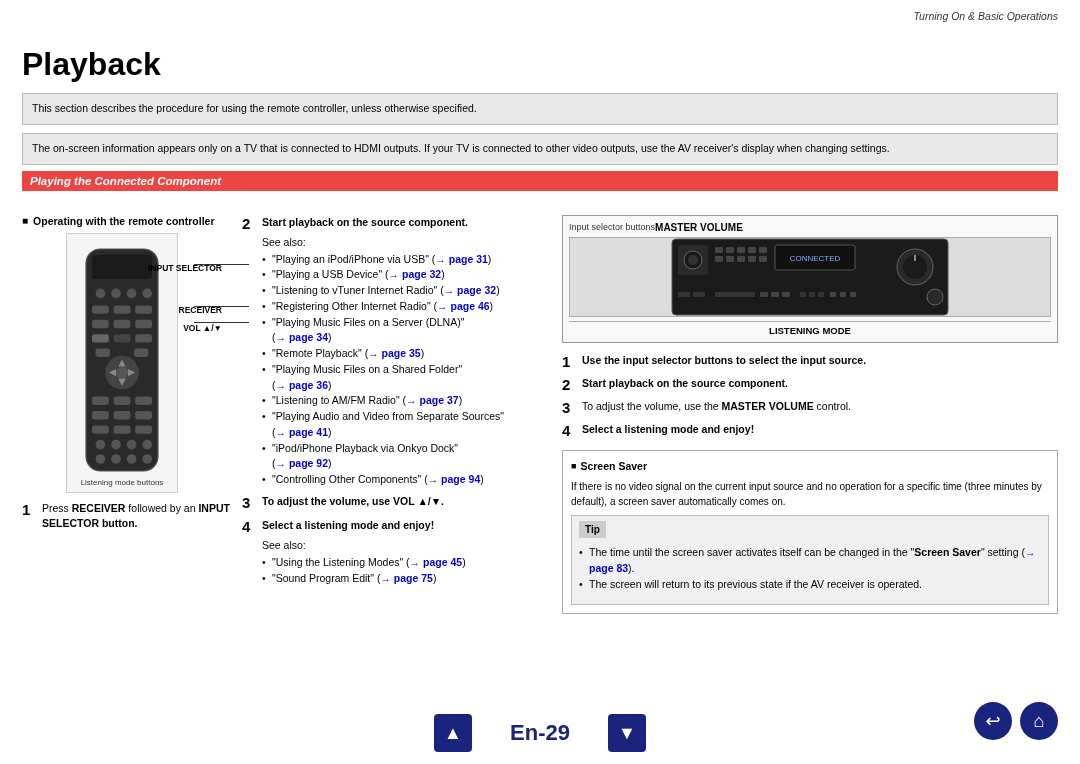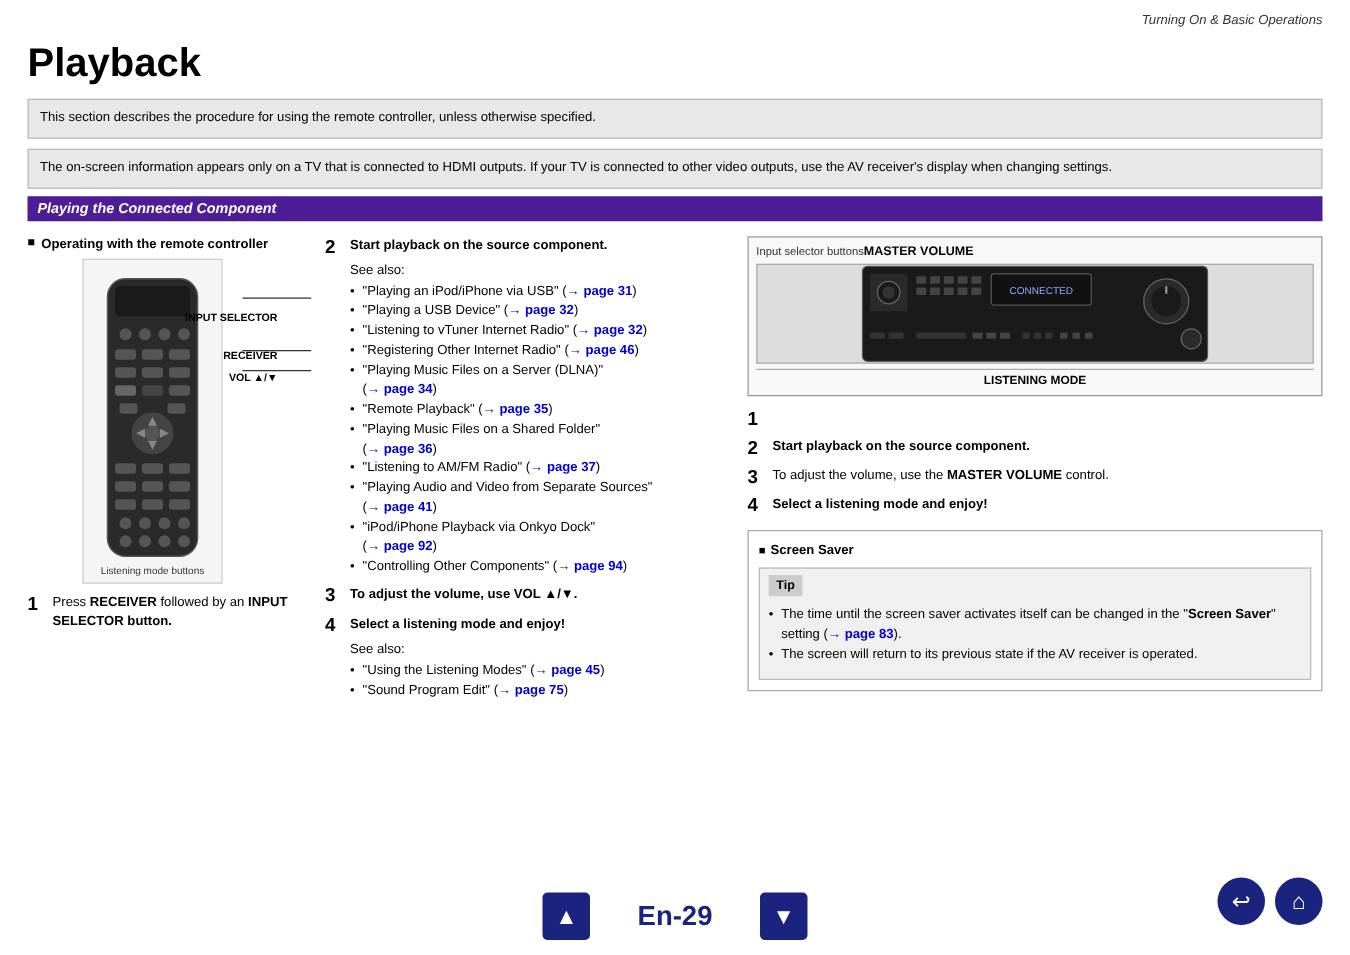--- a/index.html
+++ b/index.html
@@ -11,21 +11,21 @@
       background: #fff;
       color: #000;
       overflow: hidden;
       position: relative;
     }
 
     .page-container {
       width: 1080px;
       height: 764px;
       position: relative;
-      padding: 14px 22px 40px 22px;
+      padding: 28px 22px 40px 22px;
     }
 
     
     .top-right-header {
       position: absolute;
       top: 10px;
       right: 22px;
       font-style: italic;
       font-size: 10.5px;
       color: #333;
@@ -35,21 +35,20 @@
     .page-title {
       font-size: 32px;
       font-weight: bold;
       margin-bottom: 10px;
       margin-top: 18px;
     }
 
     
     .columns {
       display: flex;
-      gap: 18px;
       margin-top: 6px;
     }
 
     .col-left {
       width: 220px;
       flex-shrink: 0;
     }
 
     .col-middle {
       width: 320px;
@@ -65,26 +64,26 @@
       background: #e8e8e8;
       border: 1px solid #bbb;
       padding: 7px 9px;
       font-size: 10.5px;
       line-height: 1.5;
       margin-bottom: 8px;
     }
 
     
     .section-bar {
-      background: #4c1d95;
+      background: #ef4444;
       color: #fff;
       font-size: 11.5px;
       font-weight: bold;
       padding: 4px 8px;
-      margin-bottom: 12px;
+      margin-bottom: 24px;
       font-style: italic;
     }
 
     
     .sub-heading {
       font-size: 10.5px;
       font-weight: bold;
       margin-bottom: 6px;
       display: flex;
       align-items: center;
@@ -396,21 +395,21 @@
             <div style="width:55px; height:1px; background:#333;"></div>
           </div>
           <div style="position:absolute; right:-72px; top:88px; display:flex; align-items:center; gap:3px;">
             <div style="width:55px; height:1px; background:#333;"></div>
           </div>
           <div style="position:absolute; bottom:5px; left:50%; transform:translateX(-50%); white-space:nowrap; font-size:8px; color:#333;">
             <span>Listening mode buttons</span>
           </div>
         </div>
 
-        <div style="position:absolute; right:0; top:42px; font-size:8.5px; font-weight:bold; white-space:nowrap;">
+        <div style="position:absolute; right:0; top:30px; font-size:8.5px; font-weight:bold; white-space:nowrap;">
           <span>INPUT SELECTOR</span>
         </div>
         <div style="position:absolute; right:0; top:72px; font-size:8.5px; font-weight:bold;">
           <span>RECEIVER</span>
         </div>
         <div style="position:absolute; right:0; top:90px; font-size:8.5px; font-weight:bold;">
           <span>VOL ▲/▼</span>
         </div>
       </div>
 
@@ -513,20 +512,23 @@
             <rect x="180" y="55" width="6" height="5" rx="1" fill="#444"></rect>
 
             <circle cx="265" cy="60" r="8" fill="#2a2a2a" stroke="#666" stroke-width="1"></circle>
           </svg>
         </div>
         <div class="listening-mode-bar">LISTENING MODE</div>
       </div>
 
       <div class="step" style="margin-bottom:5px;">
         <span class="step-num">1</span>
+        <span class="step-text">
+          <strong>Use the input selector buttons to select the input source.</strong>
+        </span>
       </div>
       <div class="step" style="margin-bottom:5px;">
         <span class="step-num">2</span>
         <span class="step-text">
           <strong>Start playback on the source component.</strong>
         </span>
       </div>
       <div class="step" style="margin-bottom:5px;">
         <span class="step-num">3</span>
         <span class="step-text">
@@ -537,20 +539,21 @@
         <span class="step-num">4</span>
         <span class="step-text">
           <strong>Select a listening mode and enjoy!</strong>
         </span>
       </div>
 
       <div class="screen-saver-box">
         <div class="screen-saver-heading">
           <span>Screen Saver</span>
         </div>
+        <p style="font-size:10px; line-height:1.5; margin-bottom:6px;">If there is no video signal on the current input source and no operation for a specific time (three minutes by default), a screen saver automatically comes on.</p>
         <div class="tip-box">
           <div class="tip-label">Tip</div>
           <ul class="bullet-list tip-text" style="margin-top:4px;">
             <li>The time until the screen saver activates itself can be changed in the "<strong>Screen Saver</strong>" setting (<span class="link-text">→ page 83</span>).</li>
             <li>The screen will return to its previous state if the AV receiver is operated.</li>
           </ul>
         </div>
       </div>
     </div>
   </div>

